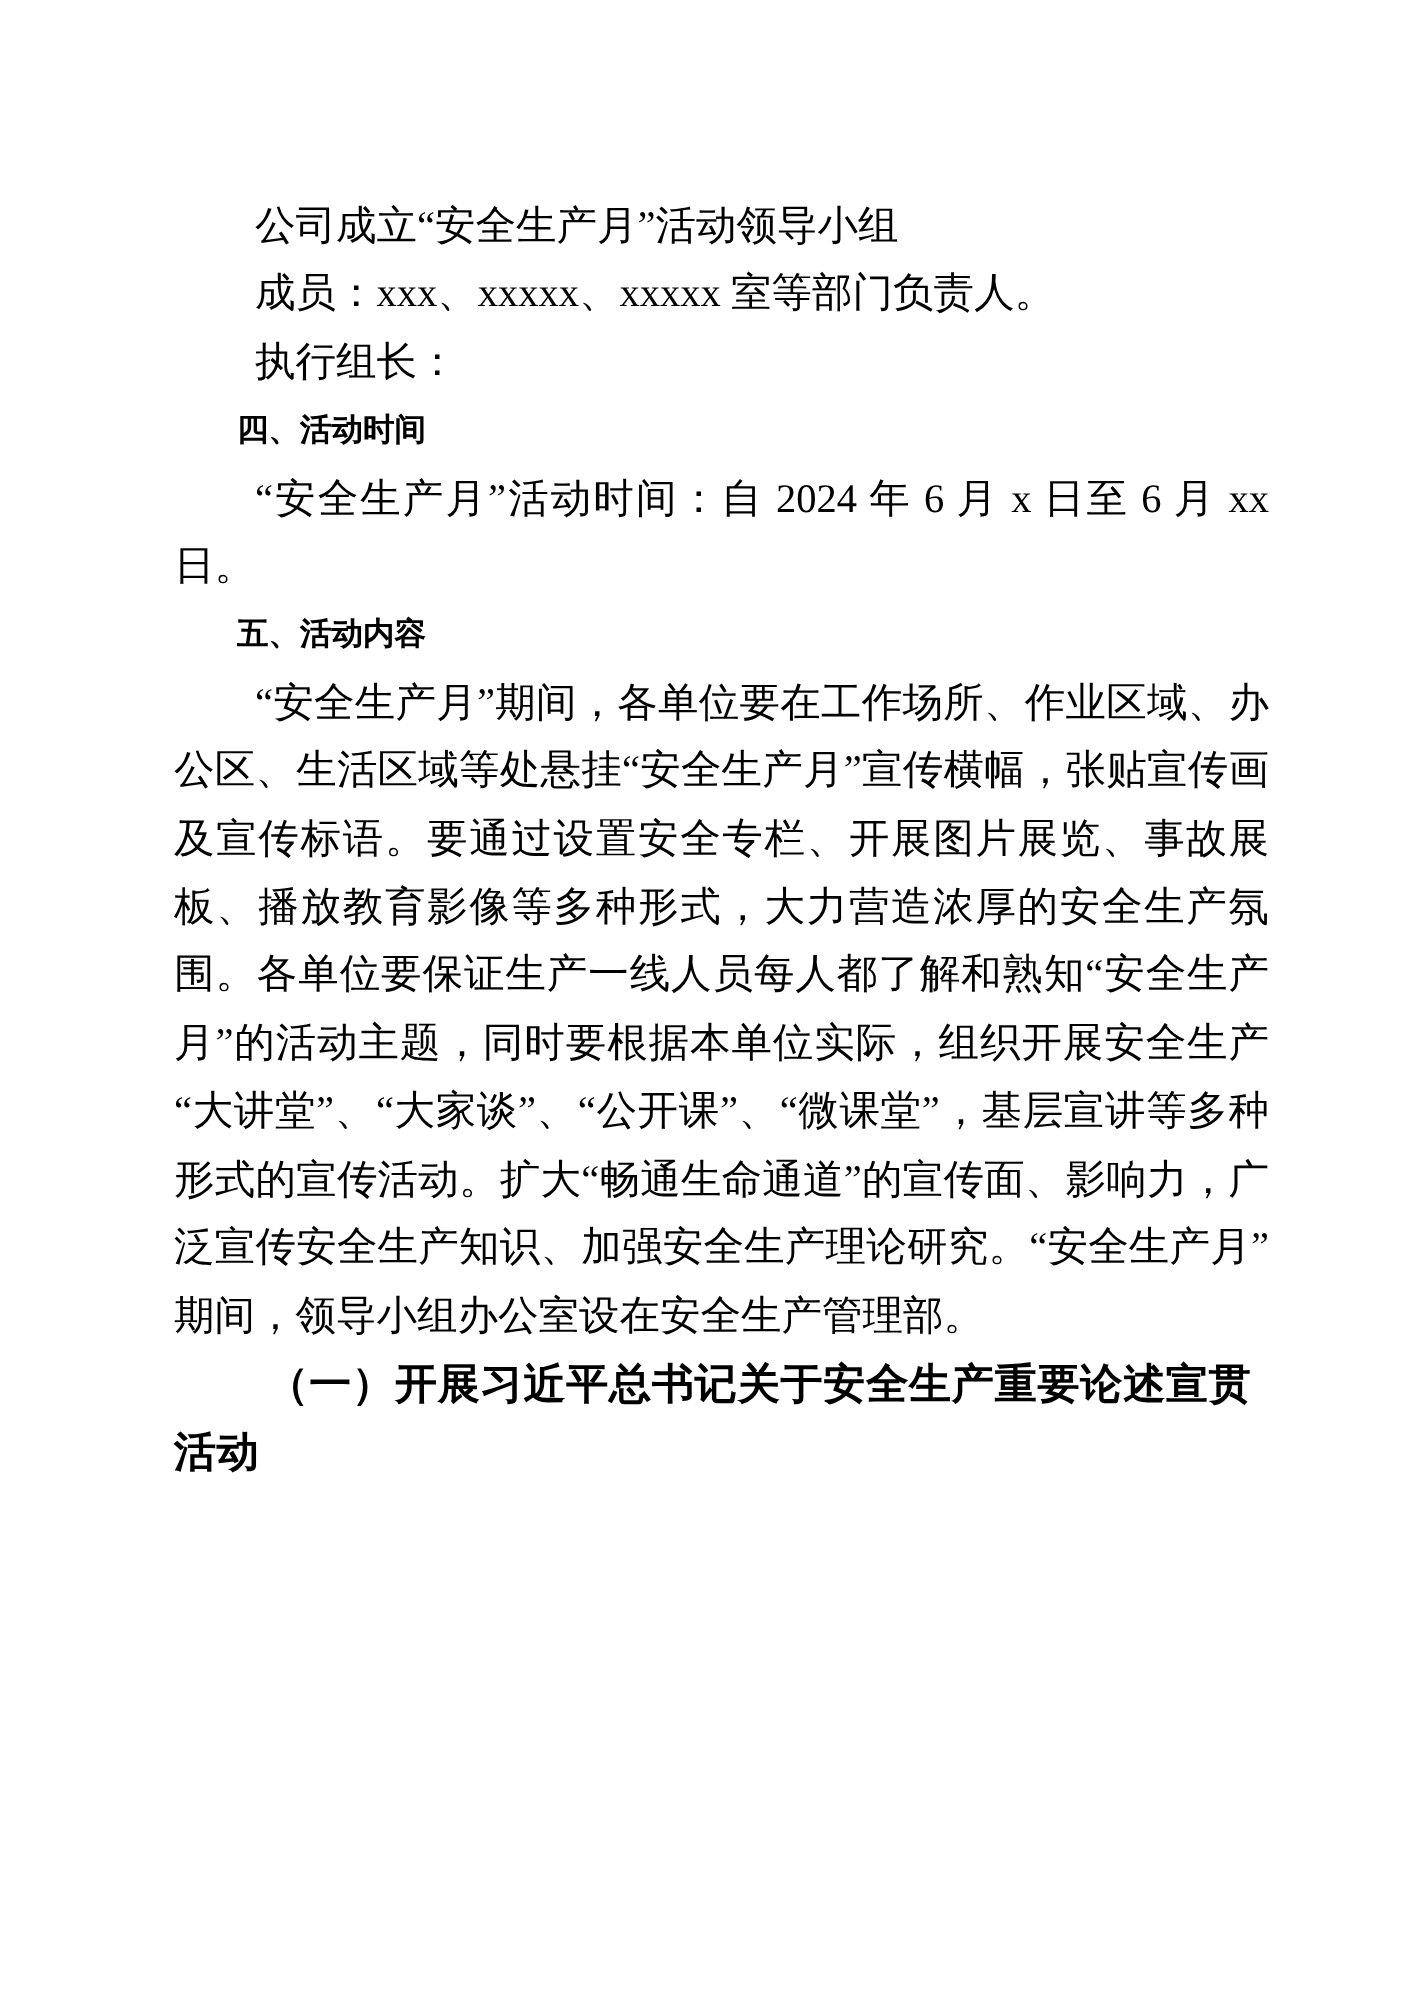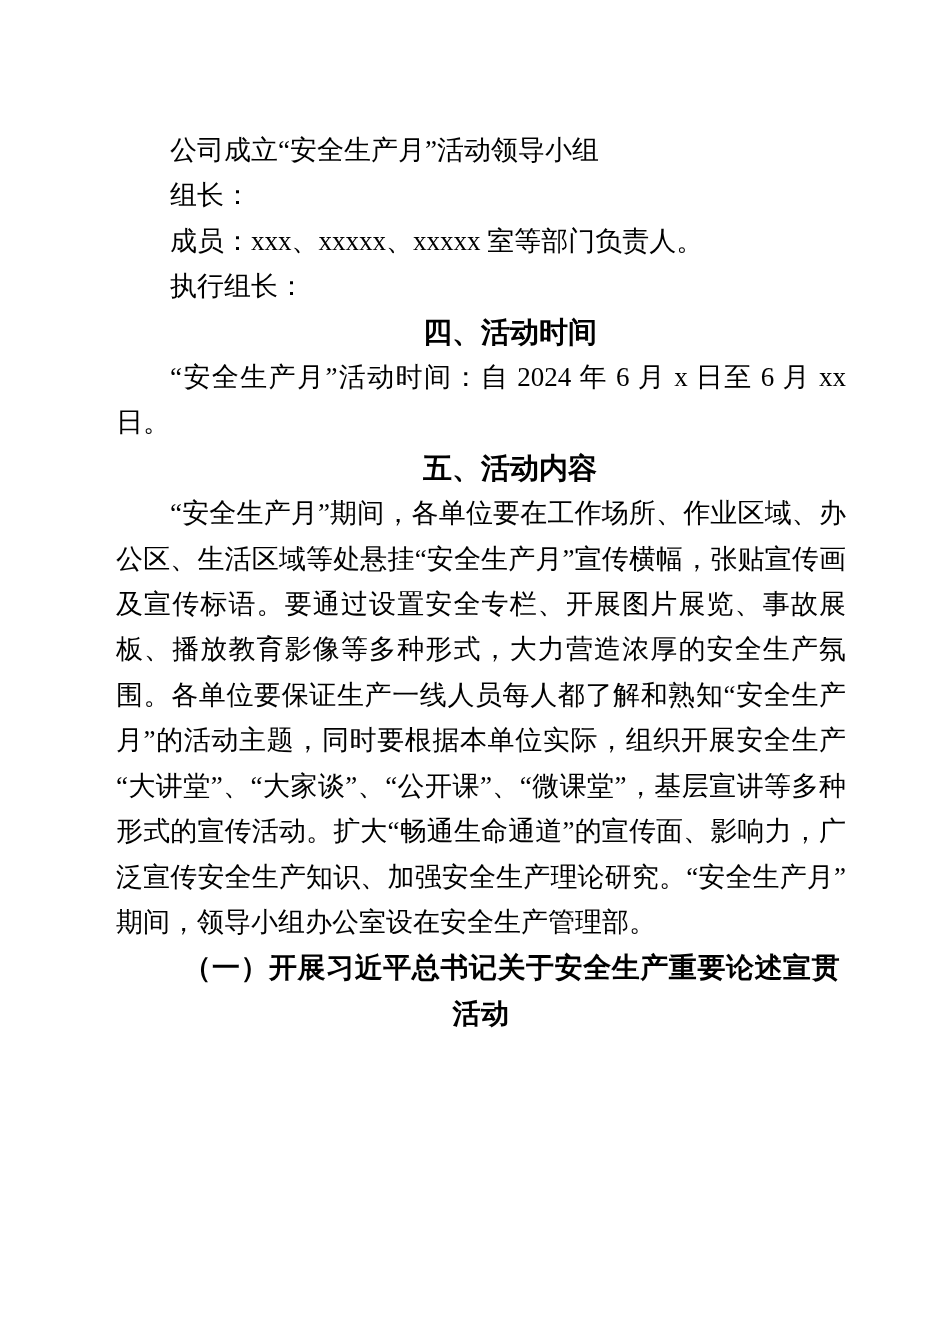--- a/index.html
+++ b/index.html
@@ -29,41 +29,40 @@
   }
   p.body-para {
     font-family: "Liberation Serif", "DejaVu Serif", serif;
     font-size: 27px;
     font-weight: 400;
     text-align: justify;
     text-indent: 2em;
   }
   p.heading-para {
     font-family: "Liberation Sans", "DejaVu Sans", sans-serif;
-    font-size: 29px;
+    font-size: 21px;
     font-weight: 700;
     text-indent: 2em;
-    text-align: center;
+    text-align: left;
   }
   p.subheading-para {
     font-family: "DejaVu Serif", "Liberation Serif", serif;
     font-size: 28px;
     font-weight: 700;
     text-indent: 2.2em;
-    text-align: center;
+    text-align: left;
     letter-spacing: 0.02em;
   }
 </style>
 </head>
 <body>
 
 <div class="page">
   <div class="content" id="doc-body">
       <p class="body-para">公司成立“安全生产月”活动领导小组</p>
-      <p class="body-para">组长：</p>
       <p class="body-para">成员：xxx、xxxxx、xxxxx 室等部门负责人。</p>
       <p class="body-para">执行组长：</p>
       <p class="heading-para">四、活动时间</p>
       <p class="body-para">“安全生产月”活动时间：自 2024 年 6 月 x 日至 6 月 xx 日。</p>
       <p class="heading-para">五、活动内容</p>
       <p class="body-para">“安全生产月”期间，各单位要在工作场所、作业区域、办公区、生活区域等处悬挂“安全生产月”宣传横幅，张贴宣传画及宣传标语。要通过设置安全专栏、开展图片展览、事故展板、播放教育影像等多种形式，大力营造浓厚的安全生产氛围。各单位要保证生产一线人员每人都了解和熟知“安全生产月”的活动主题，同时要根据本单位实际，组织开展安全生产“大讲堂”、“大家谈”、“公开课”、“微课堂”，基层宣讲等多种形式的宣传活动。扩大“畅通生命通道”的宣传面、影响力，广泛宣传安全生产知识、加强安全生产理论研究。“安全生产月”期间，领导小组办公室设在安全生产管理部。</p>
       <p class="subheading-para">（一）开展习近平总书记关于安全生产重要论述宣贯活动</p>
     </div>
 </div>
 

